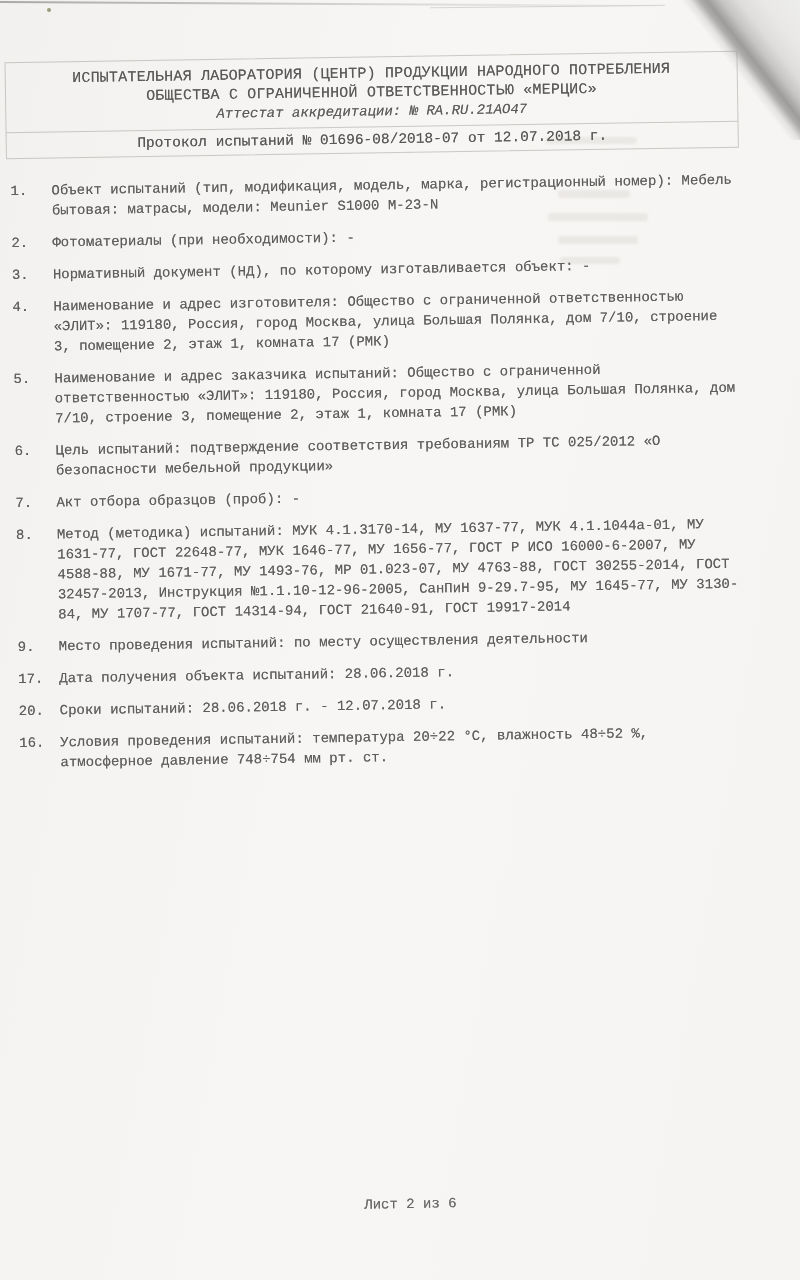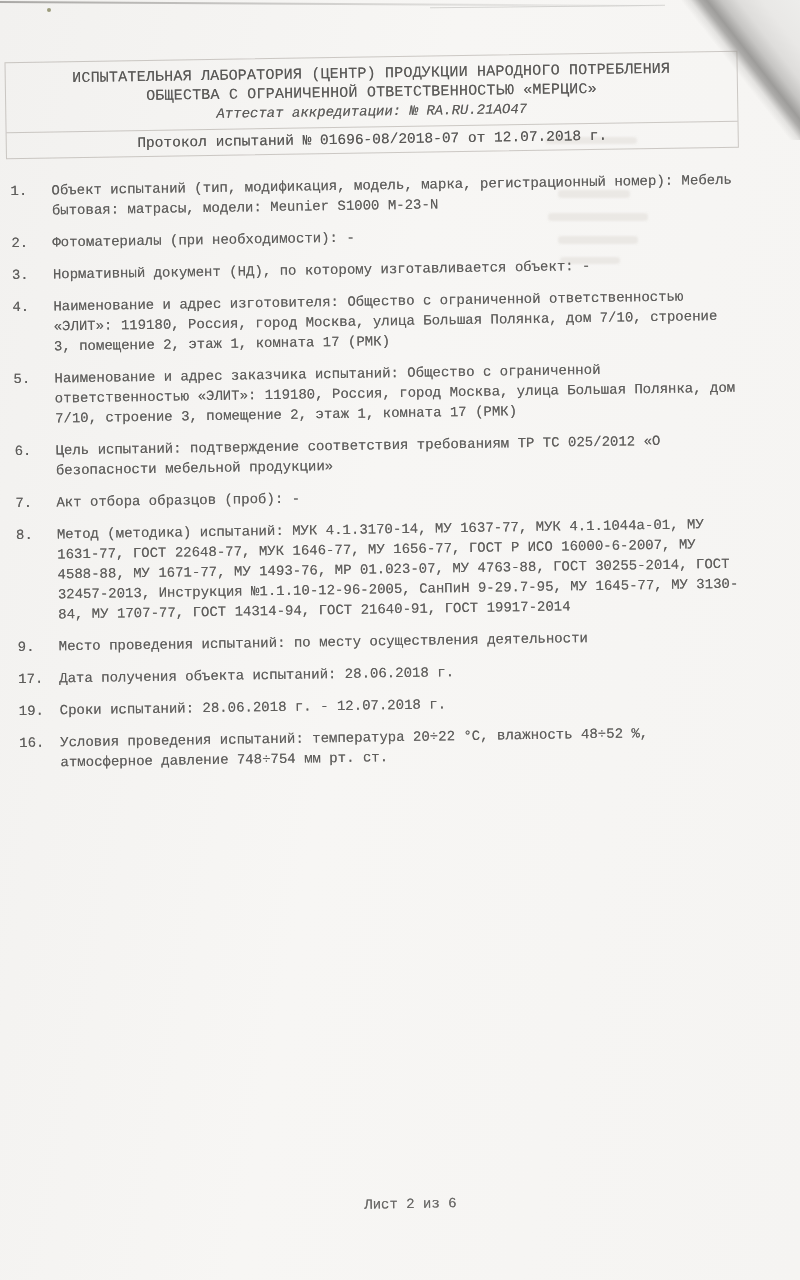--- a/index.html
+++ b/index.html
@@ -181,21 +181,21 @@
         </li>
         <li class="item">
           <span class="num">9.</span>
           <span class="txt">Место проведения испытаний: по месту осуществления деятельности</span>
         </li>
         <li class="item">
           <span class="num">17.</span>
           <span class="txt">Дата получения объекта испытаний: 28.06.2018 г.</span>
         </li>
         <li class="item">
-          <span class="num">19.</span>
+          <span class="num">20.</span>
           <span class="txt">Сроки испытаний: 28.06.2018 г. - 12.07.2018 г.</span>
         </li>
         <li class="item">
           <span class="num">16.</span>
           <span class="txt">Условия проведения испытаний: температура 20÷22 °С, влажность 48÷52 %, атмосферное давление 748÷754 мм рт. ст.</span>
         </li>
       </ol>
 
     <div class="footer">Лист 2 из 6</div>
 

